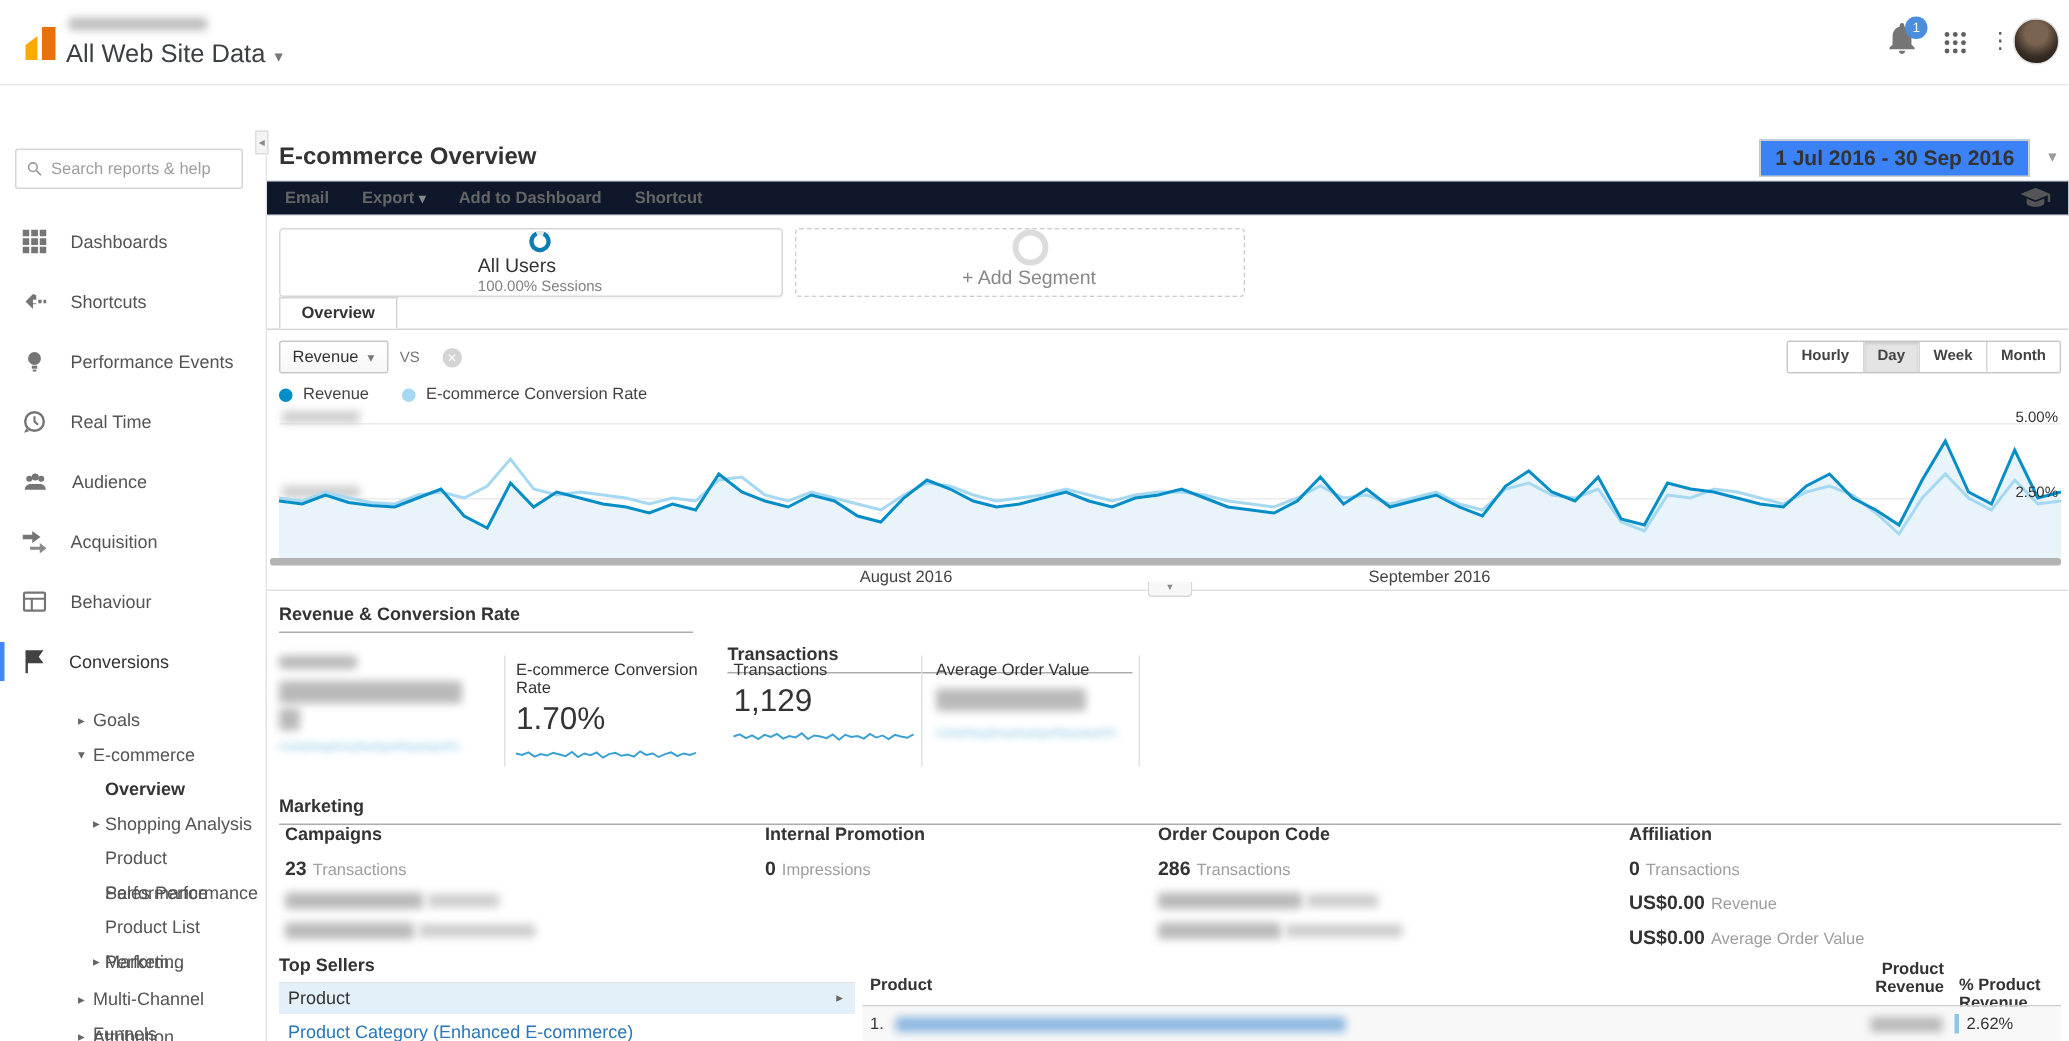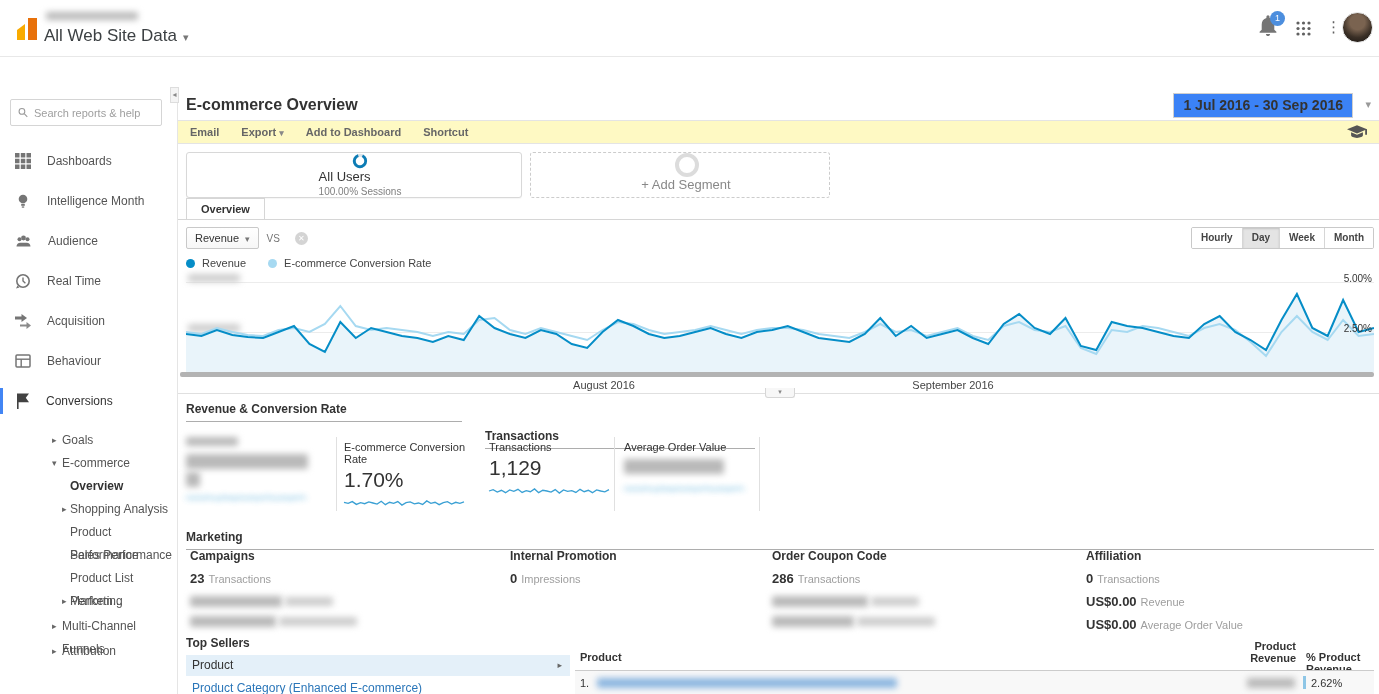--- a/index.html
+++ b/index.html
@@ -43,21 +43,21 @@
   .sub-item.current { font-weight:bold; color:#333; }
   .sub-item.group { margin-top:2px; }
 
   
   .main { position:absolute; left:178px; top:89px; width:1201px; height:605px; }
   .collapse-side { position:absolute; left:-8px; top:-2px; width:9px; height:16px; background:#f4f4f4; border:1px solid #ddd; font-size:8px; color:#888; line-height:14px; text-align:center; cursor:pointer; }
   .report-title { position:absolute; left:8px; top:7px; font-size:16px; font-weight:bold; color:#333; }
   .date-box { position:absolute; right:26px; top:4px; height:25px; border:1px solid #cfcfcf; background:#3b82f6; padding:0 9px; line-height:23px; font-size:14px; font-weight:bold; color:#333; cursor:pointer; }
   .date-caret { position:absolute; right:8px; top:9px; color:#999; font-size:11px; cursor:pointer; }
 
-  .toolbar { position:absolute; left:0; top:31px; width:1201px; height:24px; background:#fef9c3; border-top:1px solid #e4e4e4; border-bottom:1px solid #e4e4e4; display:flex; align-items:center; padding-left:12px; }
+  .toolbar { position:absolute; left:0; top:31px; width:1201px; height:24px; background:#0f172a; border-top:1px solid #e4e4e4; border-bottom:1px solid #e4e4e4; display:flex; align-items:center; padding-left:12px; }
   .tb-item { font-size:11px; font-weight:bold; color:#666; margin-right:22px; cursor:pointer; }
   .tb-caret { font-size:9px; color:#888; }
   .edu-cap { position:absolute; right:12px; top:4px; cursor:pointer; }
 
   .seg-card { position:absolute; top:63px; height:46px; background:#fff; border:1px solid #d8d8d8; border-radius:3px; display:flex; align-items:center; cursor:pointer;flex-direction:column; }
   .seg-all { left:8px; width:336px; box-shadow:0 1px 1px rgba(0,0,0,.04); }
   .seg-add { left:352px; width:300px; border:1px dashed #ccc; }
   .seg-texts { margin-left:12px; }
   .seg-title { font-size:13px; color:#333; }
   .seg-sub { font-size:10px; color:#808080; margin-top:2px; }
@@ -176,42 +176,48 @@
 
     <div class="side-items">
       <div class="side-item">
         <svg width="16" height="16" viewBox="0 0 16 16">
             <path class="ic" d="M0 0h4.5v4.5H0zM5.8 0h4.5v4.5H5.8zM11.5 0H16v4.5h-4.5zM0 5.8h4.5v4.5H0zM5.8 5.8h4.5v4.5H5.8zM11.5 5.8H16v4.5h-4.5zM0 11.5h4.5V16H0zM5.8 11.5h4.5V16H5.8zM11.5 11.5H16V16h-4.5z"></path>
           </svg>
         <span class="lbl">Dashboards</span>
       </div>
       <div class="side-item">
         <svg width="16" height="16" viewBox="0 0 16 16">
+            <path class="ic" d="M7 3 2 8l5 5v-3.2h2.2V9.2H7V6.8h2.2V3.8zM10.5 6.8h2.2v2.4h-2.2zM14 6.8h2v2.4h-2z"></path>
+          </svg>
+        <span class="lbl">Shortcuts</span>
+      </div>
+      <div class="side-item">
+        <svg width="16" height="16" viewBox="0 0 16 16">
             <circle class="ic" cx="8" cy="6" r="4.3"></circle>
             <rect class="ic" x="6.2" y="10.8" width="3.6" height="2"></rect>
             <rect class="ic" x="6.8" y="13.4" width="2.4" height="1.3"></rect>
           </svg>
-        <span class="lbl">Intelligence Month</span>
+        <span class="lbl">Performance Events</span>
+      </div>
+      <div class="side-item">
+        <svg width="16" height="16" viewBox="0 0 16 16">
+            <circle cx="8" cy="8" r="6.2" fill="none" stroke="#757575" stroke-width="1.6"></circle>
+            <path d="M8 4.5V8l2.4 2.2" fill="none" stroke="#757575" stroke-width="1.4"></path>
+            <path class="ic" d="M2.5 12.5 1 15.5l3.5-1z"></path>
+          </svg>
+        <span class="lbl">Real Time</span>
       </div>
       <div class="side-item">
         <svg width="17" height="16" viewBox="0 0 17 16">
             <circle class="ic" cx="4.5" cy="6.2" r="2"></circle>
             <circle class="ic" cx="12.5" cy="6.2" r="2"></circle>
             <circle class="ic" cx="8.5" cy="5" r="2.4"></circle>
             <path class="ic" d="M1.5 13.5c0-2.1 1.7-3.8 3.8-3.8h6.4c2.1 0 3.8 1.7 3.8 3.8z"></path>
           </svg>
         <span class="lbl">Audience</span>
-      </div>
-      <div class="side-item">
-        <svg width="16" height="16" viewBox="0 0 16 16">
-            <circle cx="8" cy="8" r="6.2" fill="none" stroke="#757575" stroke-width="1.6"></circle>
-            <path d="M8 4.5V8l2.4 2.2" fill="none" stroke="#757575" stroke-width="1.4"></path>
-            <path class="ic" d="M2.5 12.5 1 15.5l3.5-1z"></path>
-          </svg>
-        <span class="lbl">Real Time</span>
       </div>
       <div class="side-item">
         <svg width="16" height="16" viewBox="0 0 16 16">
             <path class="ic" d="M0 3.5h6.5V1L12 5 6.5 9V6.5H0z"></path>
             <path class="ic" d="M5 11.5h6.5V9L16 12.5 11.5 16v-2.5H5z" opacity=".85"></path>
           </svg>
         <span class="lbl">Acquisition</span>
       </div>
       <div class="side-item">
         <svg width="16" height="16" viewBox="0 0 16 16">

